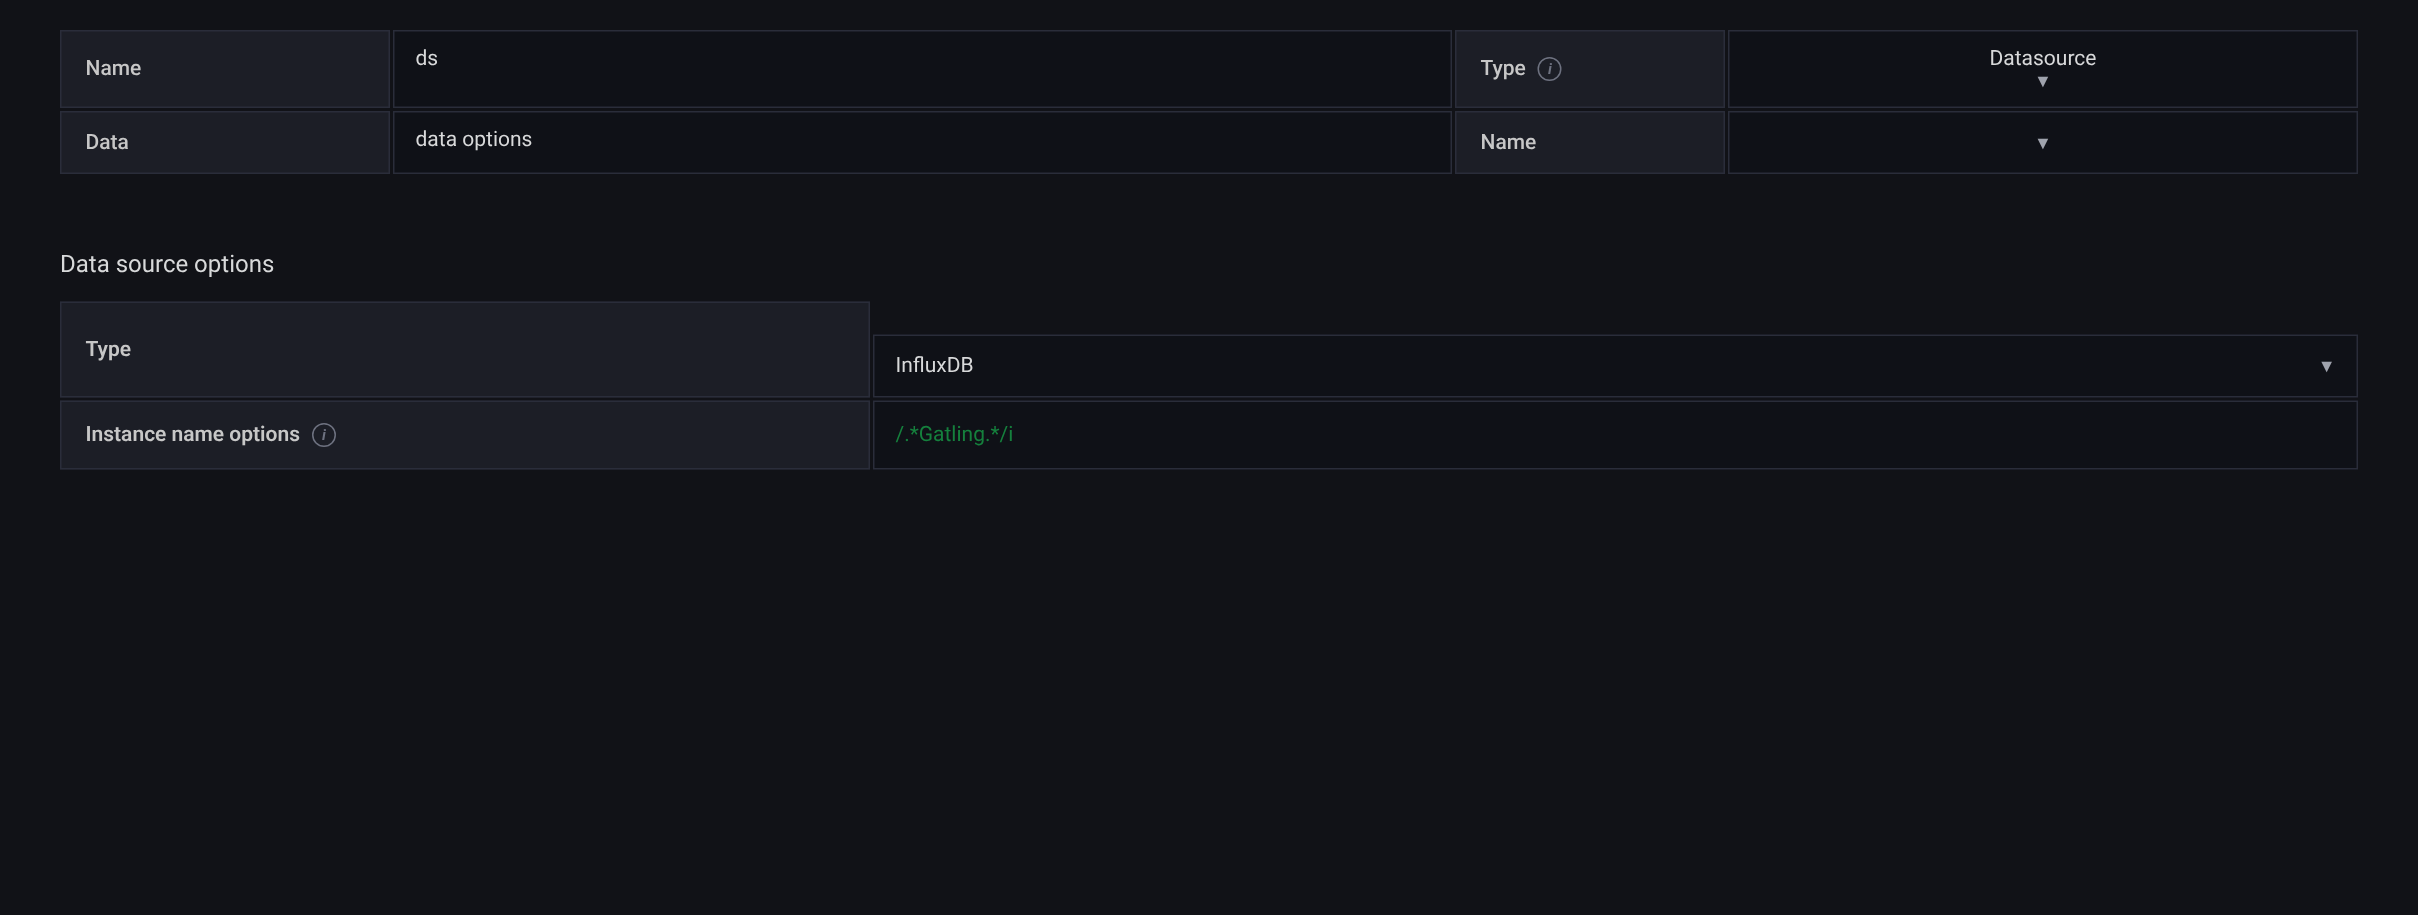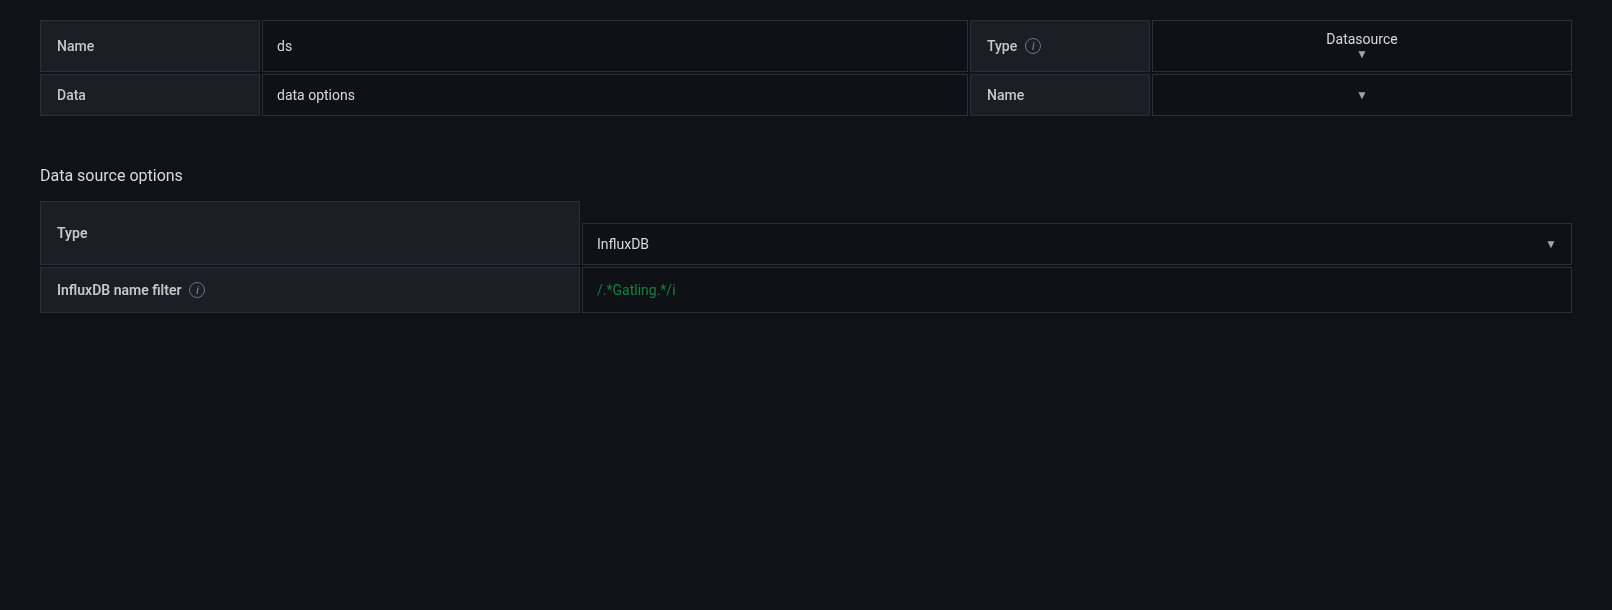--- a/index.html
+++ b/index.html
@@ -46,21 +46,20 @@
       border: 1px solid #2a2d3a;
     }
 
     .cell-input {
       background: #0f1117;
       border: 1px solid #2a2d3a;
       padding: 10px 14px;
       font-size: 14px;
       color: #d8d9da;
       display: flex;
-      align-items: center;
     }
 
     .cell-type-label {
       background: #1c1e26;
       padding: 12px 16px;
       font-size: 14px;
       font-weight: 500;
       color: #c7c7c7;
       display: flex;
       align-items: center;
@@ -210,21 +209,21 @@
           <span>Type</span>
         </div>
         <div class="options-cell-select">
           <span>InfluxDB</span>
           <span class="chevron-icon">▼</span>
         </div>
       </div>
 
       <div class="options-row">
         <div class="options-cell-label">
-          <span>InfluxDB name filter</span>
+          <span>Instance name options</span>
           <span class="info-icon">i</span>
         </div>
         <div class="options-cell-input">
           <span>/.*Gatling.*/i</span>
         </div>
       </div>
 
     </div>
   </div>
 

